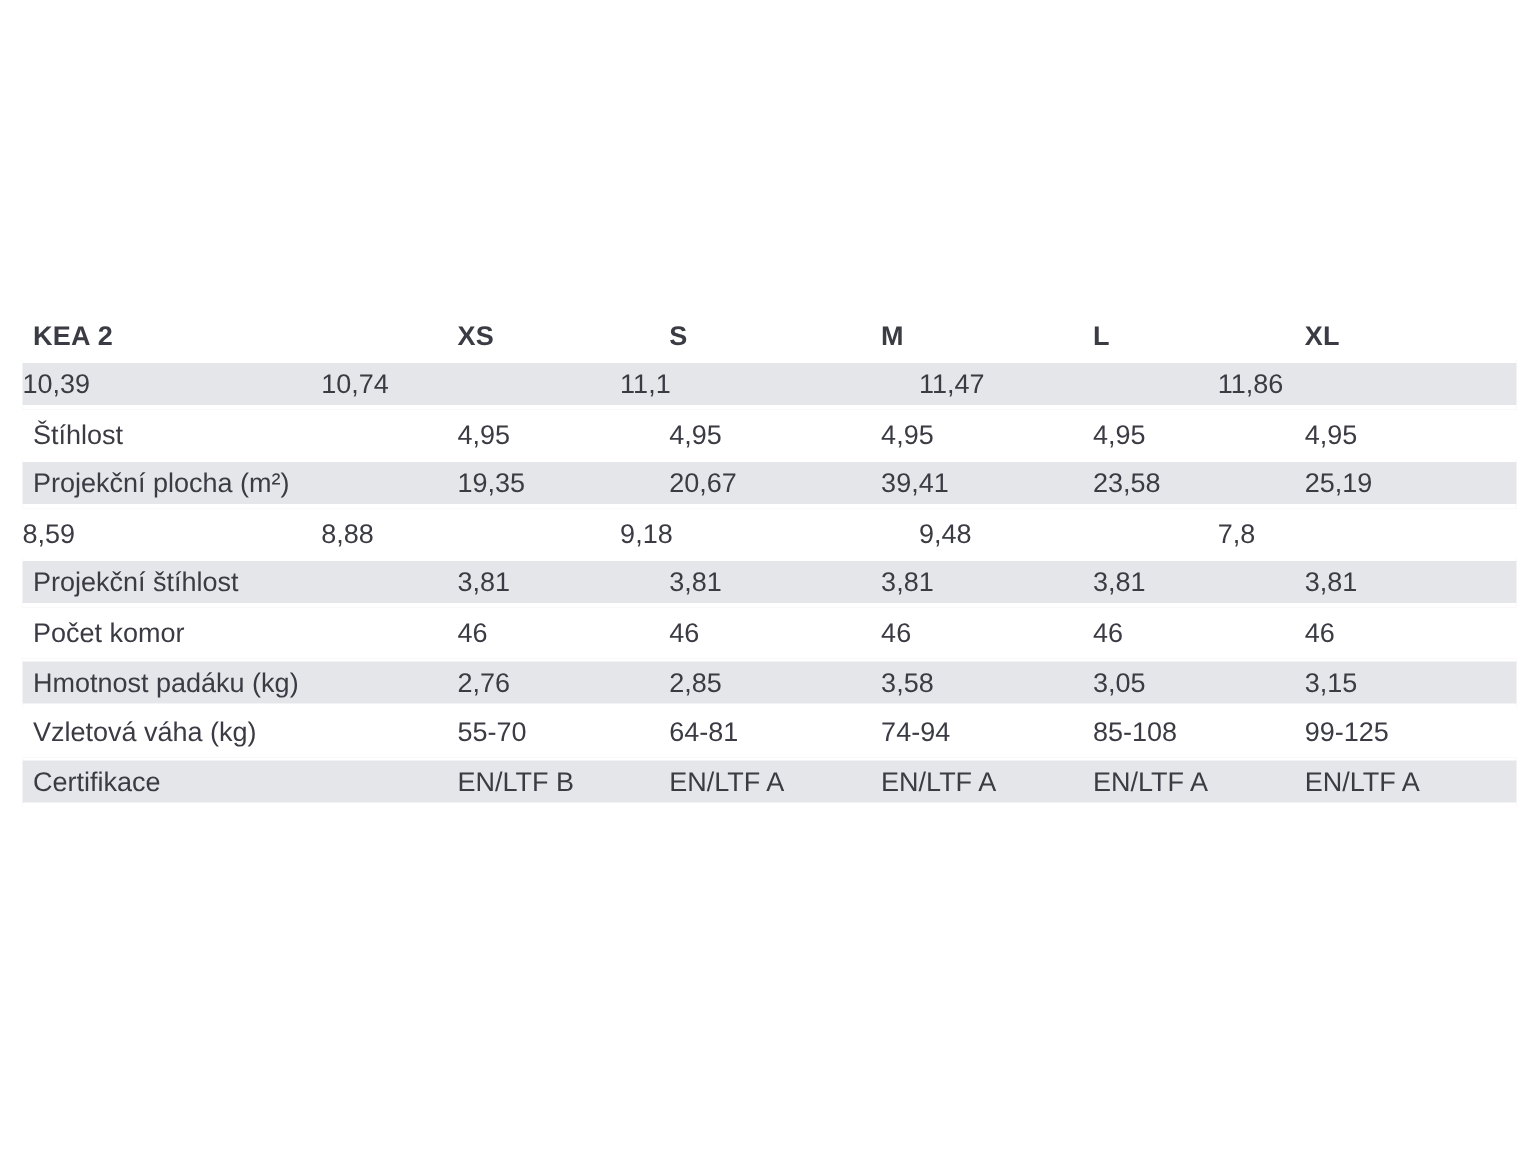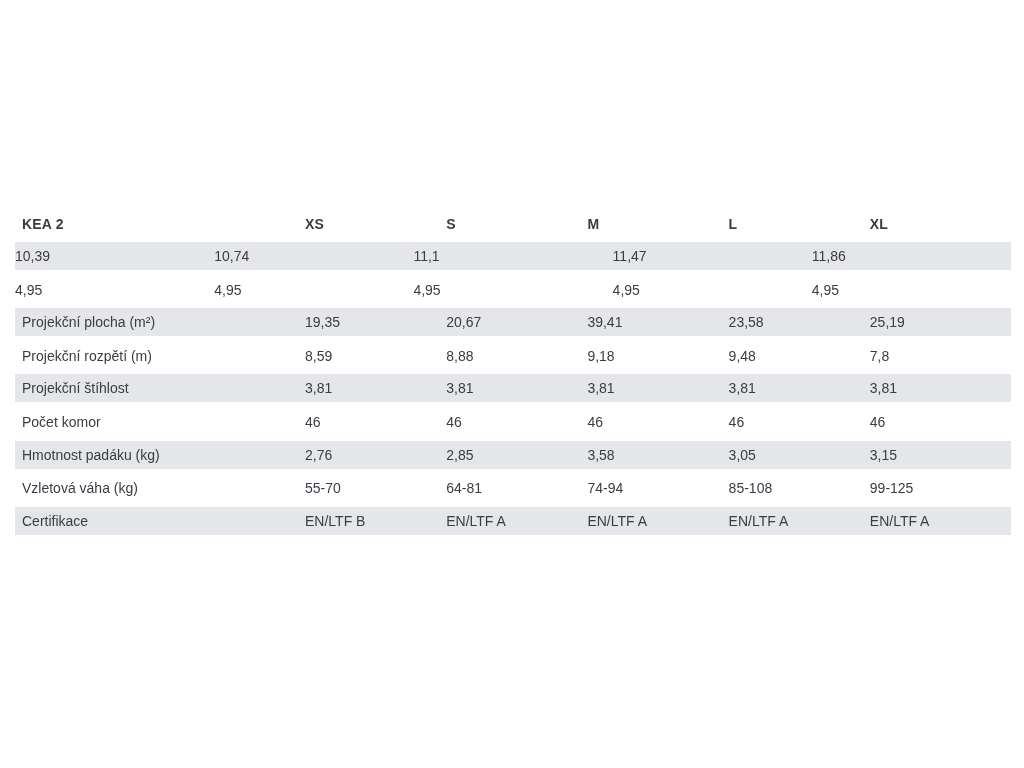--- a/index.html
+++ b/index.html
@@ -20,21 +20,21 @@
   .spec-table {
     position: absolute;
     left: 15px;
     top: 208px;
     width: 996px;
   }
   .row {
     display: flex;
     align-items: center;
     height: 33.1px;
-    font-size: 14px;
+    font-size: 18px;
     line-height: 1;
   }
   .row.header {
     height: 32px;
     font-weight: bold;
     letter-spacing: 0.2px;
   }
   .cell { white-space: nowrap; }
   .cell.label {
     flex: 0 0 290px;
@@ -72,38 +72,38 @@
 
   <div class="row">
     <div class="cell val">10,39</div>
     <div class="cell val">10,74</div>
     <div class="cell val">11,1</div>
     <div class="cell val">11,47</div>
     <div class="cell val">11,86</div>
   </div>
 
   <div class="row">
+    <div class="cell label">Štíhlost</div>
     <div class="cell val">4,95</div>
     <div class="cell val">4,95</div>
     <div class="cell val">4,95</div>
     <div class="cell val">4,95</div>
     <div class="cell val">4,95</div>
   </div>
 
   <div class="row">
     <div class="cell label">Projekční plocha (m²)</div>
     <div class="cell val">19,35</div>
     <div class="cell val">20,67</div>
     <div class="cell val">39,41</div>
     <div class="cell val">23,58</div>
     <div class="cell val">25,19</div>
   </div>
 
   <div class="row">
-    <div class="cell label">Projekční rozpětí (m)</div>
     <div class="cell val">8,59</div>
     <div class="cell val">8,88</div>
     <div class="cell val">9,18</div>
     <div class="cell val">9,48</div>
     <div class="cell val">7,8</div>
   </div>
 
   <div class="row">
     <div class="cell label">Projekční štíhlost</div>
     <div class="cell val">3,81</div>

